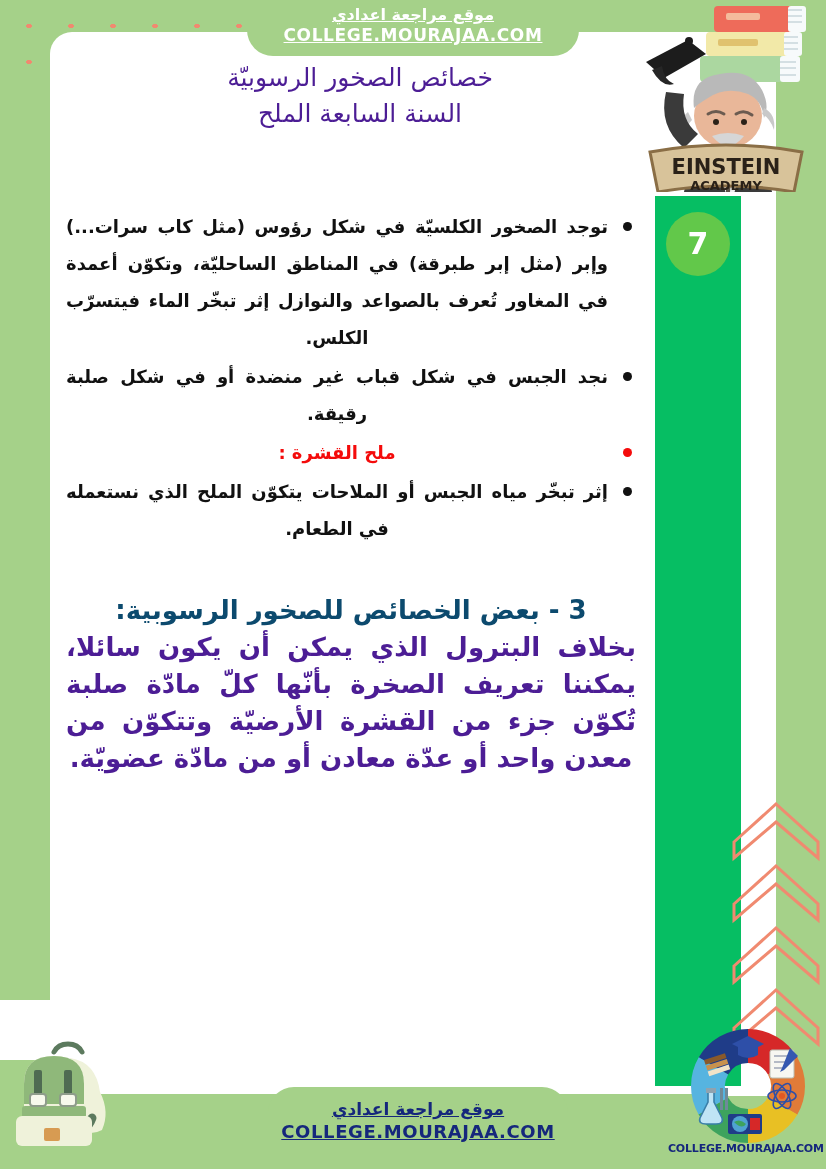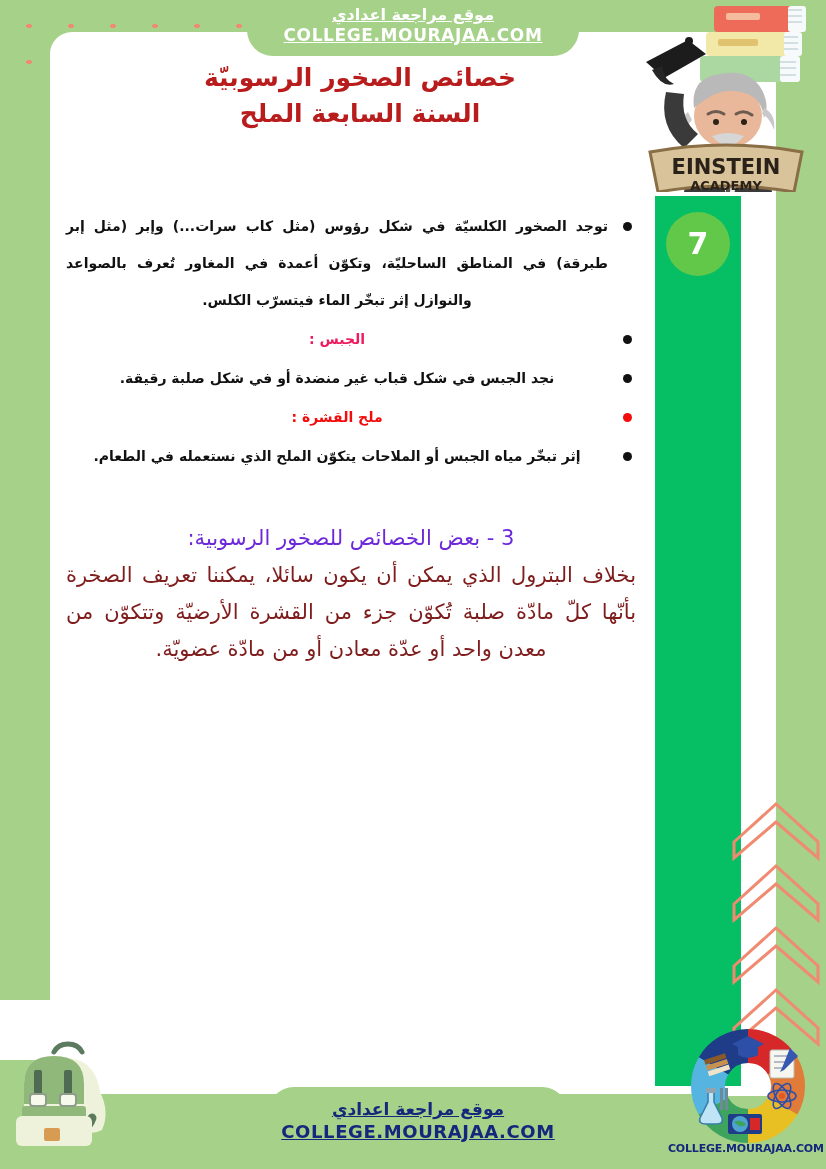--- a/index.html
+++ b/index.html
@@ -114,22 +114,22 @@
 
   
   .title-block {
     position: absolute;
     left: 60px; top: 60px;
     width: 600px;
     text-align: center;
     z-index: 4;
   }
   .title-block .t {
-    color: #b91c1c;
-    font-weight: bold;
+    color: #4c1d95;
+    font-weight: normal;
     font-size: 25px;
     line-height: 36px;
     white-space: nowrap;
   }
 
   
   .green-bar {
     position: absolute;
     left: 655px; top: 196px;
     width: 86px; height: 890px;
@@ -167,21 +167,21 @@
     direction: rtl;
   }
   ul.bullets {
     list-style: none;
     margin: 0; padding: 0;
   }
   ul.bullets li {
     position: relative;
     padding-right: 28px;
     margin-bottom: 2px;
-    font-size: 14px;
+    font-size: 18px;
     line-height: 37px;
     font-weight: bold;
     color: #111111;
     text-align: justify;
     text-align-last: center;
   }
   ul.bullets li::before {
     content: "";
     position: absolute;
     right: 4px;
@@ -196,29 +196,29 @@
   ul.bullets li.heading-line {
     text-align: center;
     text-align-last: center;
   }
 
   .section3 {
     margin-top: 46px;
     text-align: center;
   }
   .section3 .head {
-    color: #6d28d9;
-    font-size: 21px;
-    font-weight: normal;
+    color: #0c4a6e;
+    font-size: 26px;
+    font-weight: bold;
     line-height: 34px;
   }
   .section3 .body {
-    color: #7f1d1d;
-    font-size: 21px;
-    font-weight: normal;
+    color: #4c1d95;
+    font-size: 26px;
+    font-weight: bold;
     line-height: 37px;
     text-align: justify;
     text-align-last: center;
     margin-top: 2px;
   }
 
   
   .einstein {
     position: absolute;
     left: 636px; top: -4px;
@@ -271,21 +271,20 @@
   </div>
 
   <div class="title-block">
     <div class="t">خصائص الصخور الرسوبيّة</div>
     <div class="t">السنة السابعة الملح</div>
   </div>
 
   <div class="content">
     <ul class="bullets">
       <li>توجد الصخور الكلسيّة في شكل رؤوس (مثل كاب سرات...) وإبر (مثل إبر طبرقة) في المناطق الساحليّة، وتكوّن أعمدة في المغاور تُعرف بالصواعد والنوازل إثر تبخّر الماء فيتسرّب الكلس.</li>
-      <li class="pink heading-line">الجبس :</li>
       <li>نجد الجبس في شكل قباب غير منضدة أو في شكل صلبة رقيقة.</li>
       <li class="red heading-line">ملح القشرة :</li>
       <li>إثر تبخّر مياه الجبس أو الملاحات يتكوّن الملح الذي نستعمله في الطعام.</li>
     </ul>
 
     <div class="section3">
       <div class="head">3 - بعض الخصائص للصخور الرسوبية:</div>
       <div class="body">بخلاف البترول الذي يمكن أن يكون سائلا، يمكننا تعريف الصخرة بأنّها كلّ مادّة صلبة تُكوّن جزء من القشرة الأرضيّة وتتكوّن من معدن واحد أو عدّة معادن أو من مادّة عضويّة.</div>
     </div>
   </div>

